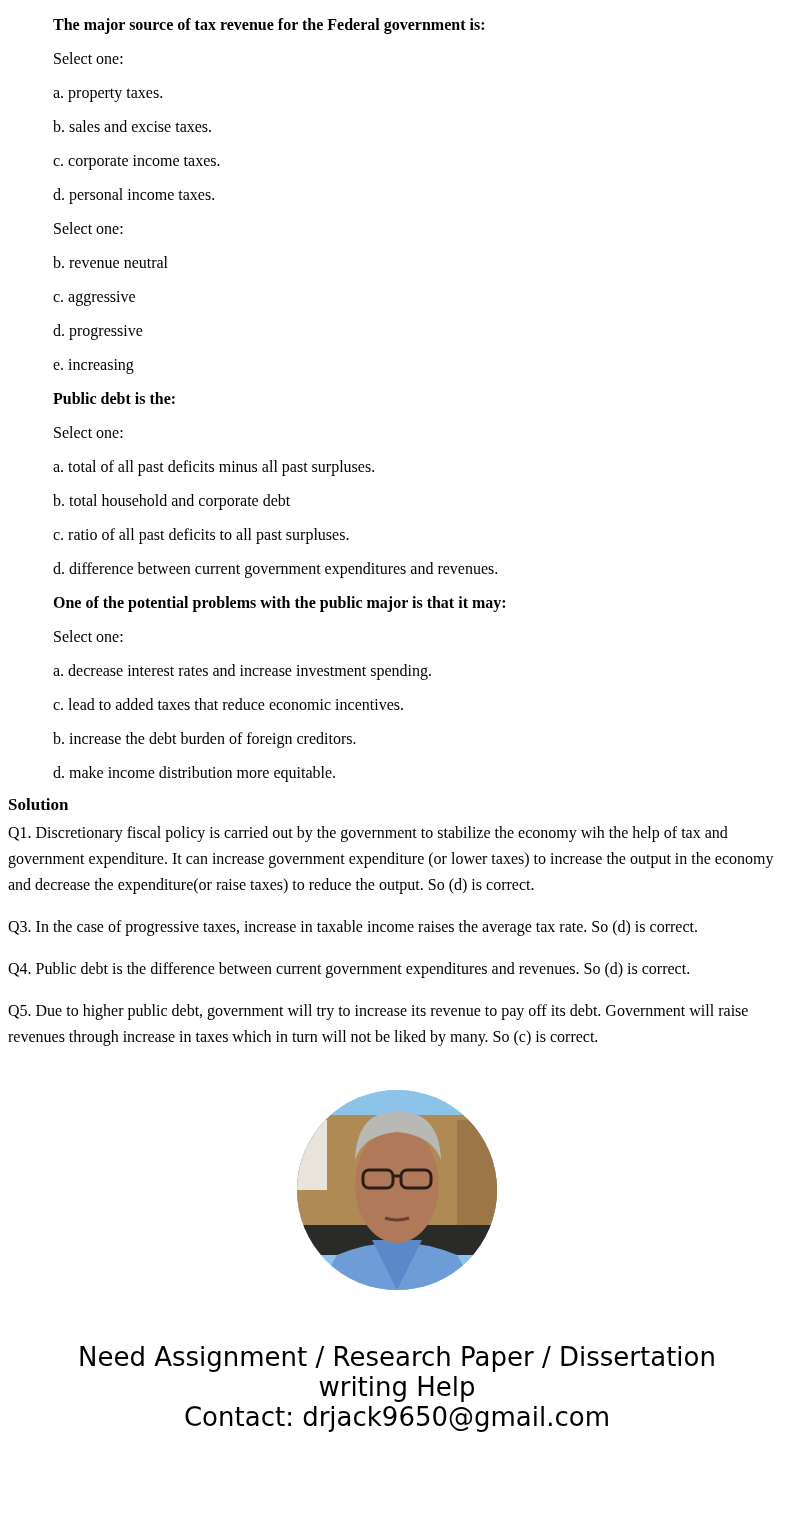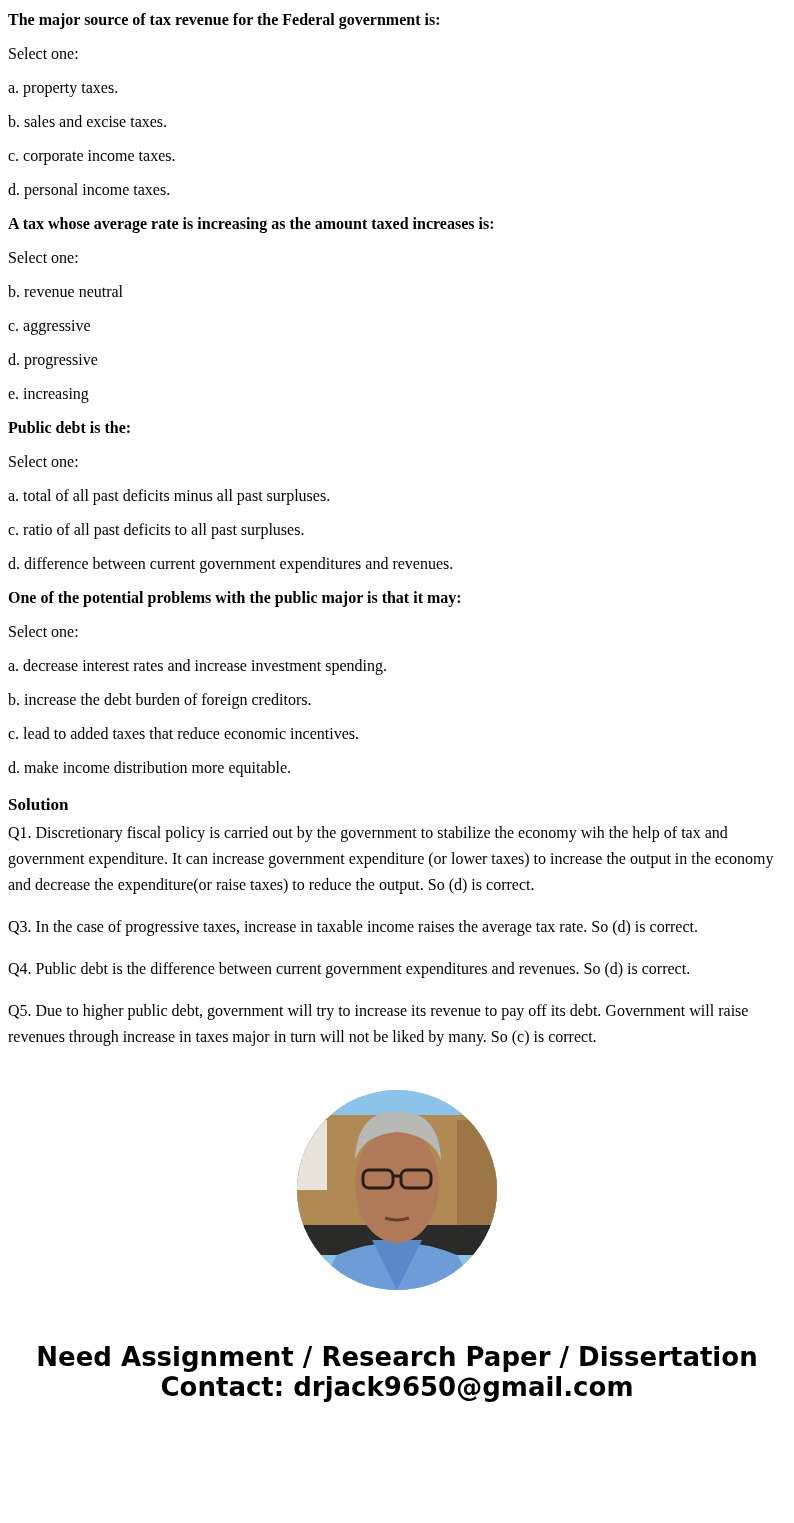--- a/index.html
+++ b/index.html
@@ -7,33 +7,33 @@
     width: 794px;
     height: 1523px;
     font-family: "Liberation Serif", "DejaVu Serif", serif;
     font-size: 16px;
     color: #000;
     position: relative;
     overflow: hidden;
   }
   .content { padding: 0 8px; }
   .q-title { font-weight: bold; }
-  .line { height: 34px; display: flex; align-items: center; }
+  .line { height: 34px; display: flex; align-items: flex-end; margin-left: 45px; }
   .line span { display: block; line-height: 18px; margin-top: 6px; }
   .sol-h { font-size: 17px; font-weight: bold; margin: 0; line-height: 22px; padding-top: 12px; height: 38px; box-sizing: border-box;}
   .sol-p { margin: 0 0 16px 0; line-height: 26px; }
   .photo-wrap { display: flex; justify-content: center; margin-top: 40px; }
   .photo {
     width: 200px; height: 200px; border-radius: 50%; overflow: hidden; position: relative;
     background: #8fbfe0;
   }
   .footer {
     text-align: center;
     font-family: "DejaVu Sans", sans-serif;
-    font-weight: bold;
+    font-weight: normal;
     font-size: 26px;
     line-height: 30px;
     margin-top: 52px;
   }
 </style>
 </head>
 <body>
 
 <div class="content">
 
@@ -53,23 +53,20 @@
     <div class="line">
         <span>c. corporate income taxes.</span>
       </div>
     <div class="line">
         <span>d. personal income taxes.</span>
       </div>
   </div>
 
   <div class="q-block">
     <div class="line">
-        <span class="q-title">A tax whose average rate is increasing as the amount taxed increases is:</span>
-      </div>
-    <div class="line">
         <span>Select one:</span>
       </div>
     <div class="line">
         <span>b. revenue neutral</span>
       </div>
     <div class="line">
         <span>c. aggressive</span>
       </div>
     <div class="line">
         <span>d. progressive</span>
@@ -83,54 +80,57 @@
     <div class="line">
         <span class="q-title">Public debt is the:</span>
       </div>
     <div class="line">
         <span>Select one:</span>
       </div>
     <div class="line">
         <span>a. total of all past deficits minus all past surpluses.</span>
       </div>
     <div class="line">
+        <span>b. total household and corporate debt</span>
+      </div>
+    <div class="line">
         <span>c. ratio of all past deficits to all past surpluses.</span>
       </div>
     <div class="line">
         <span>d. difference between current government expenditures and revenues.</span>
       </div>
   </div>
 
   <div class="q-block">
     <div class="line">
         <span class="q-title">One of the potential problems with the public major is that it may:</span>
       </div>
     <div class="line">
         <span>Select one:</span>
       </div>
     <div class="line">
         <span>a. decrease interest rates and increase investment spending.</span>
       </div>
     <div class="line">
-        <span>b. increase the debt burden of foreign creditors.</span>
+        <span>c. lead to added taxes that reduce economic incentives.</span>
       </div>
     <div class="line">
-        <span>c. lead to added taxes that reduce economic incentives.</span>
+        <span>b. increase the debt burden of foreign creditors.</span>
       </div>
     <div class="line">
         <span>d. make income distribution more equitable.</span>
       </div>
   </div>
 
   <div>
     <h3 class="sol-h">Solution</h3>
     <p class="sol-p">Q1. Discretionary fiscal policy is carried out by the government to stabilize the economy wih the help of tax and government expenditure. It can increase government expenditure (or lower taxes) to increase the output in the economy and decrease the expenditure(or raise taxes) to reduce the output. So (d) is correct.</p>
     <p class="sol-p">Q3. In the case of progressive taxes, increase in taxable income raises the average tax rate. So (d) is correct.</p>
     <p class="sol-p">Q4. Public debt is the difference between current government expenditures and revenues. So (d) is correct.</p>
-    <p class="sol-p">Q5. Due to higher public debt, government will try to increase its revenue to pay off its debt. Government will raise revenues through increase in taxes major in turn will not be liked by many. So (c) is correct.</p>
+    <p class="sol-p">Q5. Due to higher public debt, government will try to increase its revenue to pay off its debt. Government will raise revenues through increase in taxes which in turn will not be liked by many. So (c) is correct.</p>
   </div>
 </div>
 
 <div class="photo-wrap">
   <div class="photo" title="author-portrait">
     <svg width="200" height="200" viewBox="0 0 200 200">
       <rect x="0" y="0" width="200" height="200" fill="#8cc3e8"></rect>
       <rect x="0" y="25" width="200" height="115" fill="#b08a55"></rect>
       <rect x="0" y="30" width="30" height="70" fill="#e8e4dc"></rect>
       <rect x="160" y="30" width="40" height="110" fill="#9c7646"></rect>
@@ -142,14 +142,15 @@
       <rect x="66" y="80" width="30" height="18" rx="6" fill="none" stroke="#2b1e18" stroke-width="3"></rect>
       <rect x="104" y="80" width="30" height="18" rx="6" fill="none" stroke="#2b1e18" stroke-width="3"></rect>
       <line x1="96" y1="86" x2="104" y2="86" stroke="#2b1e18" stroke-width="3"></line>
       <path d="M88 128 Q100 132 112 128" stroke="#6b3f30" stroke-width="3" fill="none"></path>
     </svg>
   </div>
 </div>
 
 <div class="footer">
   <div>Need Assignment / Research Paper / Dissertation</div>
+  <div>writing Help</div>
   <div>Contact: drjack9650@gmail.com</div>
 </div>
 
 </body></html>

